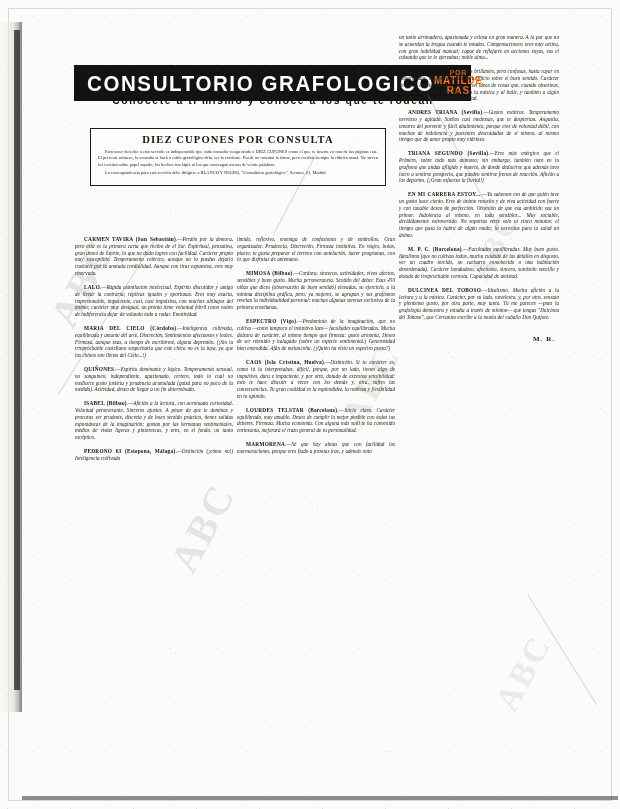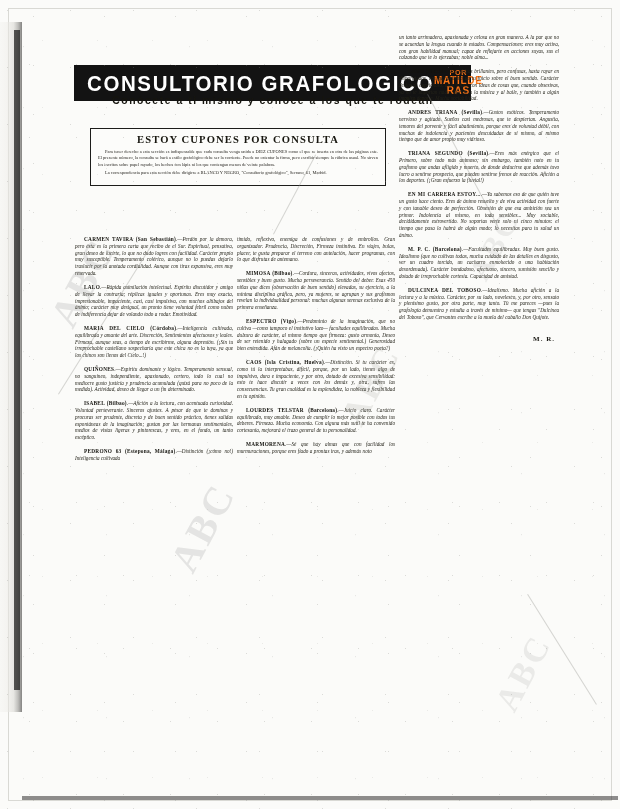--- a/index.html
+++ b/index.html
@@ -274,21 +274,21 @@
       <div class="masthead-title">CONSULTORIO  GRAFOLOGICO</div>
       <div class="masthead-by">
         <span class="by-word">POR</span>
         <span class="by-name">MATILDE RAS</span>
       </div>
     </div>
 
     <div class="subhead">Conócete a ti mismo y conoce a los que te rodean</div>
 
     <div class="coupon-box">
-      <div class="coupon-title">ESTOY CUPONES POR CONSULTA</div>
+      <div class="coupon-title">DIEZ CUPONES POR CONSULTA</div>
       <div class="coupon-body">
         <p>Para tener derecho a esta sección es indispensable que cada consulta venga unida a DIEZ CUPONES como el que se inserta en otra de las páginas este. El presente número, la consulta se hará a estilo grafológico debe ser la corriente. Puede no ostentar la firma, pero escribir siempre la rúbrica usual. No sirven los escritos sobre papel rayado, los hechos con lápiz ni los que contengan menos de veinte palabras.</p>
         <p>La correspondencia para esta sección debe dirigirse a BLANCO Y NEGRO, "Consultorio grafológico", Serrano, 61, Madrid.</p>
       </div>
     </div>
 
     <div class="cols">
       <div class="col" id="col1">
           <div class="entry">
             <p class="lead"><span class="ename">CARMEN TAVIRA (San Sebastián)</span><span class="dash">.—</span>Perdón por la demora, pero ésta es la primera carta que recibo de el Sur. Espiritual, pensativa, gran deseo de lucirte, lo que no dudo logres con facilidad. Carácter propio muy susceptible. Temperamento colérico, aunque no lo puedas dejarlo traslucir por la anotada cordialidad. Aunque con tiras expansiva, eres muy reservada.</p>

